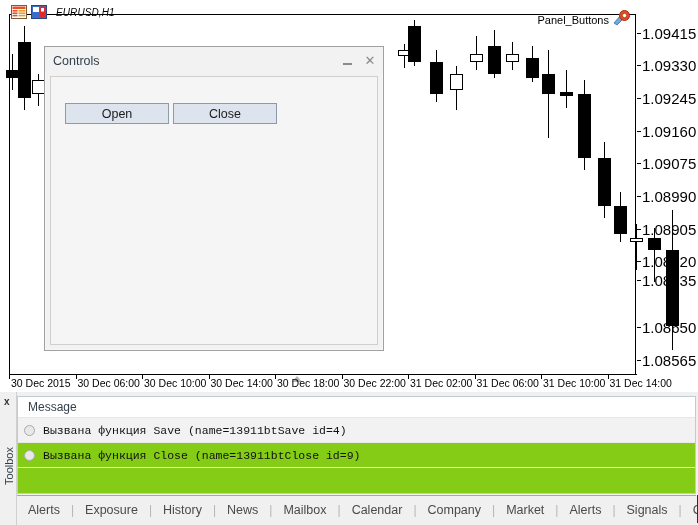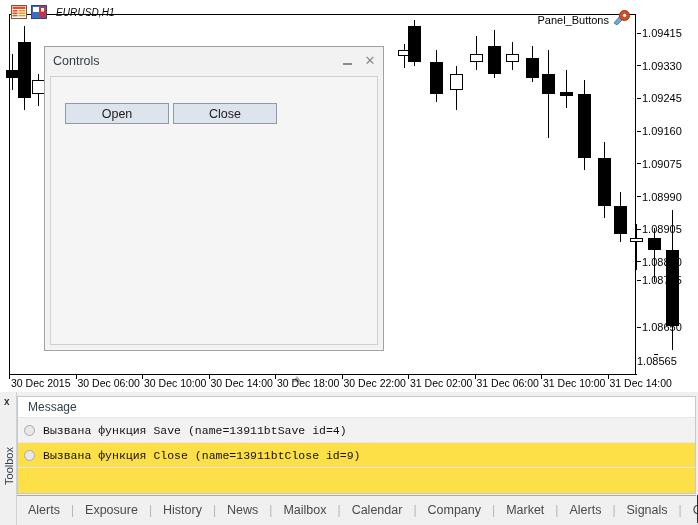--- a/index.html
+++ b/index.html
@@ -71,21 +71,21 @@
     left: 637px; top: 14px;
     width: 61px; height: 360px;
     z-index: 5;
   }
   .price-tick {
     position: absolute;
     left: 0;
     height: 12px;
     display: flex;
     align-items: center;
-    font-size: 11px;
+    font-size: 15px;
     color: #000;
     white-space: nowrap;
   }
   .price-tick .dash {
     display: inline-block;
     width: 4px;
     border-top: 1px solid #000;
     margin-right: 1px;
   }
 
@@ -241,21 +241,21 @@
     font-size: 11px;
     color: #33404d;
     transform: rotate(-90deg);
     white-space: nowrap;
   }
   #message-pane {
     position: absolute;
     left: 17px; top: 4px;
     right: 2px;
     height: 98px;
-    background: #fde047;
+    background: #84cc16;
     border: 1px solid #c2cad3;
     box-sizing: border-box;
     overflow: hidden;
   }
   #message-header {
     height: 20px;
     display: flex;
     align-items: center;
     padding-left: 10px;
     font-size: 12px;
@@ -433,21 +433,21 @@
           <span>1.08820</span>
         </div>
         <div class="price-tick" style="top: 260px;">
           <span class="dash"></span>
           <span>1.08735</span>
         </div>
         <div class="price-tick" style="top: 307.3px;">
           <span class="dash"></span>
           <span>1.08650</span>
         </div>
-        <div class="price-tick" style="top: 340px; flex-direction: column;">
+        <div class="price-tick" style="top: 340px;">
           <span class="dash"></span>
           <span>1.08565</span>
         </div>
       </div>
 
     <div id="time-axis">
       <div id="scroll-marker"></div>
     <div class="time-gridline" style="left: 0px;"></div>
         <div class="time-label" style="left: 2px;">30 Dec 2015</div>
         <div class="time-gridline" style="left: 66.5px;"></div>

